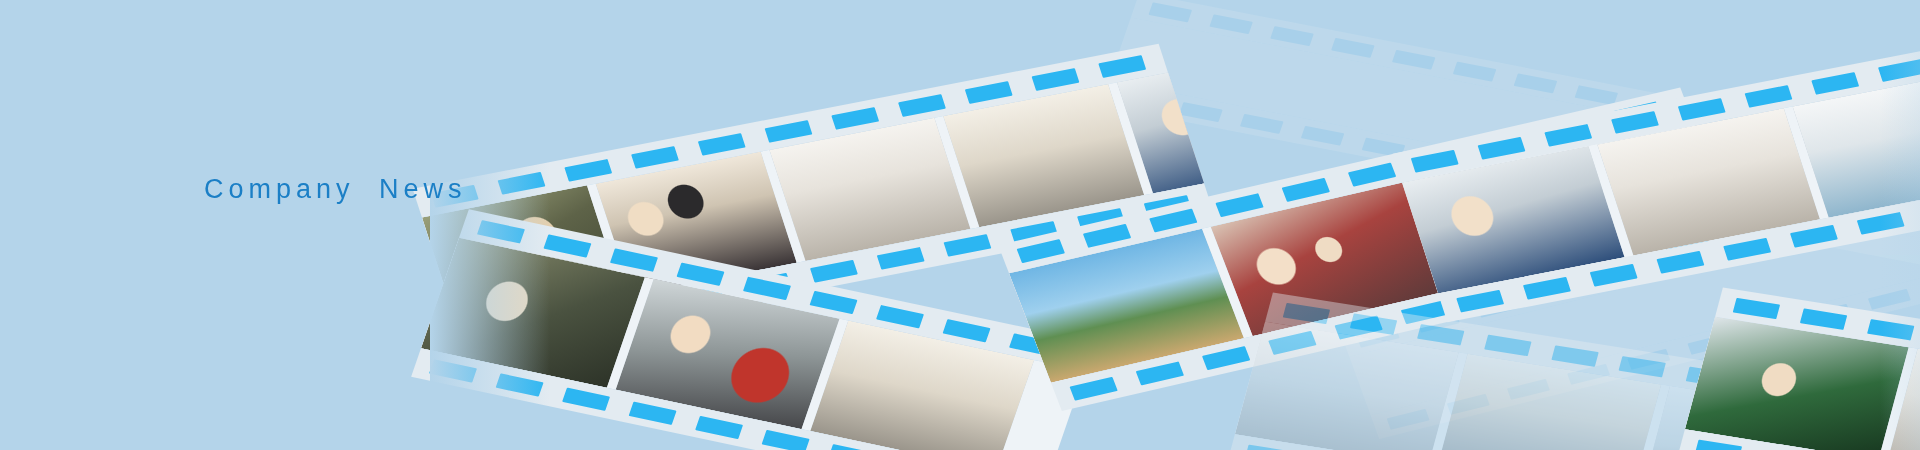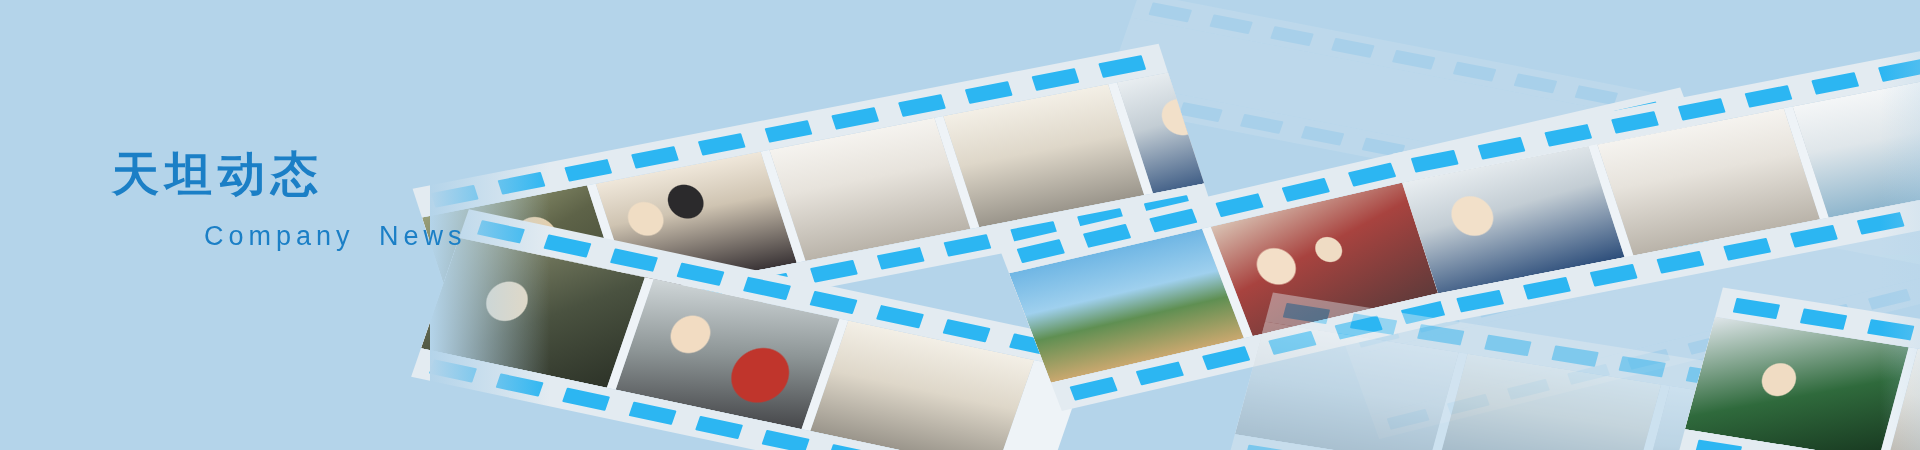--- a/index.html
+++ b/index.html
@@ -439,17 +439,16 @@
 
       </div>
     </div>
 
   </div>
 
   <div class="edge-fade left"></div>
   <div class="edge-fade right"></div>
 
   <div class="heading">
-    <h1 class="title-cn">天坦动态</h1>
     <div class="title-en">Company  News</div>
   </div>
 
 </div>
 
 </body></html>

